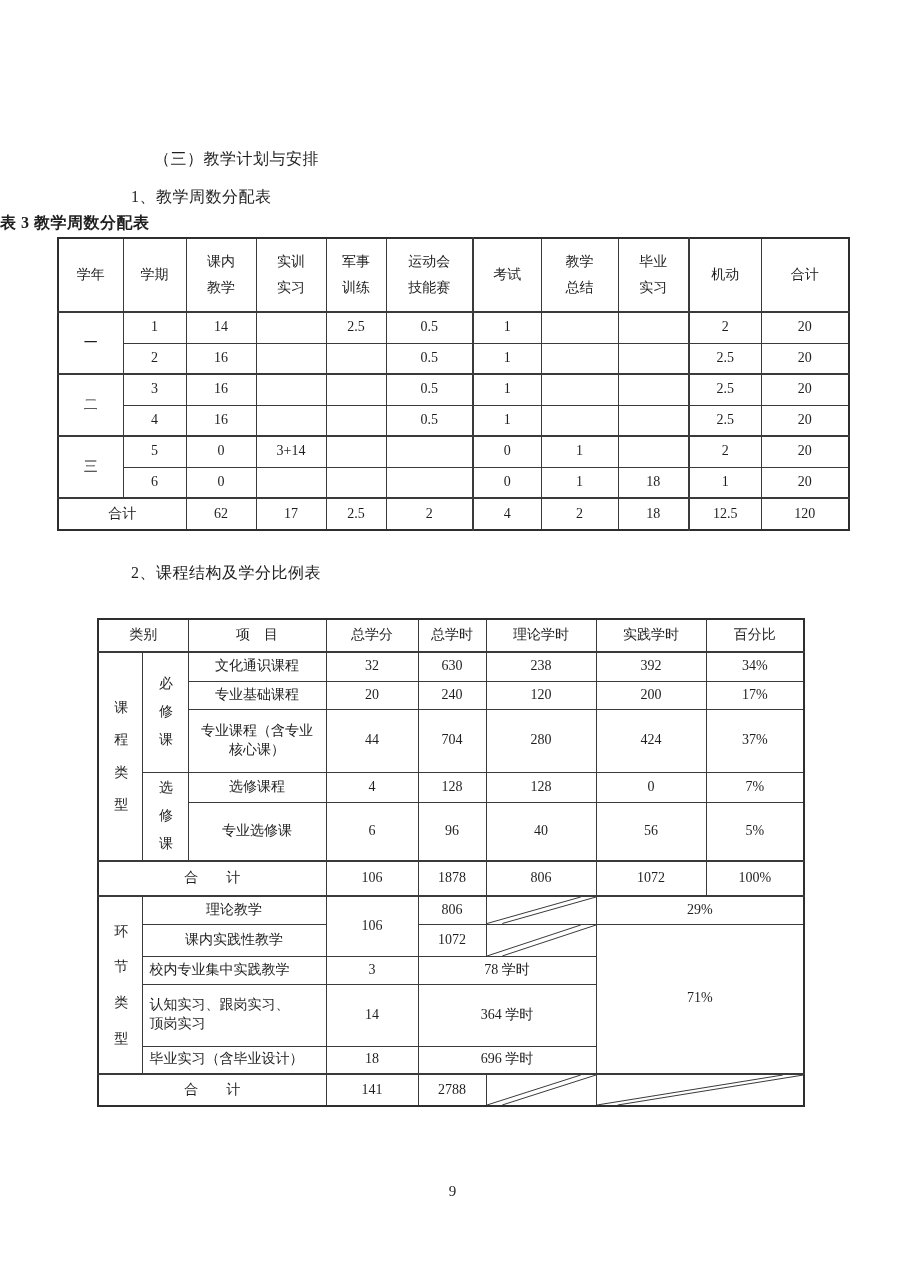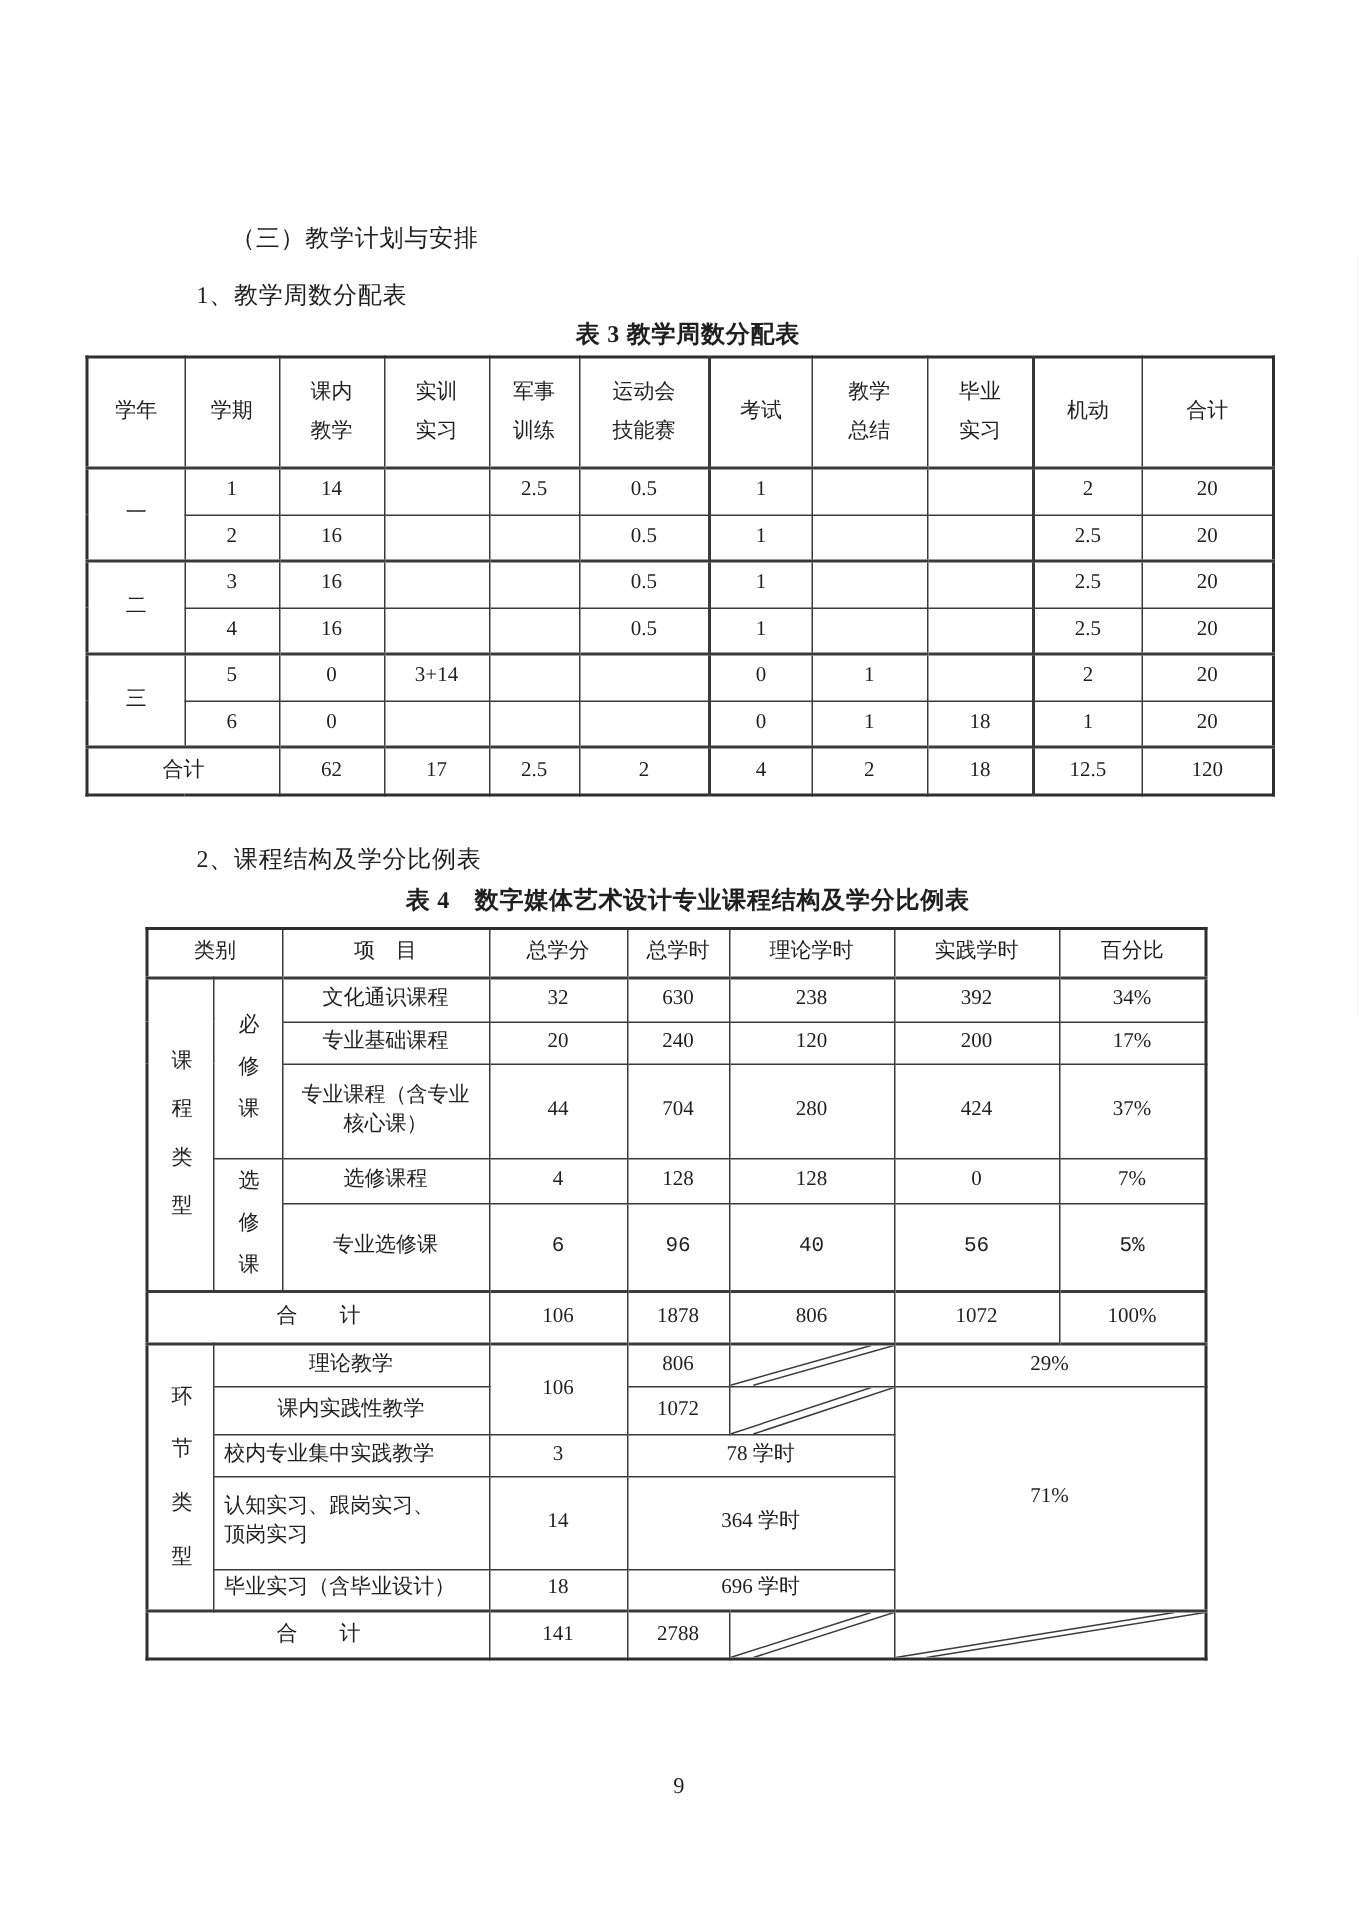--- a/index.html
+++ b/index.html
@@ -6,21 +6,21 @@
   html,body { background:#e8e8e8; }
   .page {
     position:relative;
     width:905px; height:1280px;
     background:#ffffff;
     font-family:"Liberation Serif","DejaVu Serif",serif;
     color:#1f1f1f;
     overflow:hidden;
   }
   .heading { position:absolute; font-size:16px; letter-spacing:0.5px; }
-  .caption { position:absolute; left:12px; right:0; text-align:center; font-weight:bold; font-size:16px; letter-spacing:0.5px; }
+  .caption { position:absolute; left:0; right:0; font-weight:bold; font-size:16px; letter-spacing:0.5px; }
 
   table { border-collapse:collapse; table-layout:fixed; position:absolute; }
   td, th {
     border:1px solid #3a3a3a;
     font-size:14px; font-weight:normal;
     text-align:center; vertical-align:middle;
     padding:0; line-height:1.35;
     overflow:hidden;
   }
   .t3, .t4 { border:2px solid #2e2e2e; }
@@ -192,21 +192,20 @@
       <td>4</td>
       <td>2</td>
       <td class="br2">18</td>
       <td>12.5</td>
       <td>120</td>
     </tr>
   </tbody>
     </table>
 
   <div class="heading" style="left:131px; top:563px;">2、课程结构及学分比例表</div>
-  <div class="caption" style="top:590px;">表 4　数字媒体艺术设计专业课程结构及学分比例表</div>
 
   <table class="t4" style="left:97px; top:618px; width:706px;">
     <colgroup>
       <col style="width:44px">
         <col style="width:46px">
         <col style="width:138px">
         <col style="width:92px">
       <col style="width:68px">
         <col style="width:110px">
         <col style="width:110px">
@@ -251,21 +250,21 @@
     </tr>
     <tr style="height:30px;">
       <td rowspan="2"><span class="vert lh20">选修课</span></td>
       <td>选修课程</td>
       <td>4</td>
       <td>128</td>
       <td>128</td>
       <td>0</td>
       <td>7%</td>
     </tr>
-    <tr style="height:59px;font-family:Liberation Mono, monospace;">
+    <tr style="height:59px;">
       <td>专业选修课</td>
       <td>6</td>
       <td>96</td>
       <td>40</td>
       <td>56</td>
       <td>5%</td>
     </tr>
     <tr style="height:35px;">
       <td colspan="3" class="bt2 bb2">合　　计</td>
       <td class="bt2 bb2">106</td>

